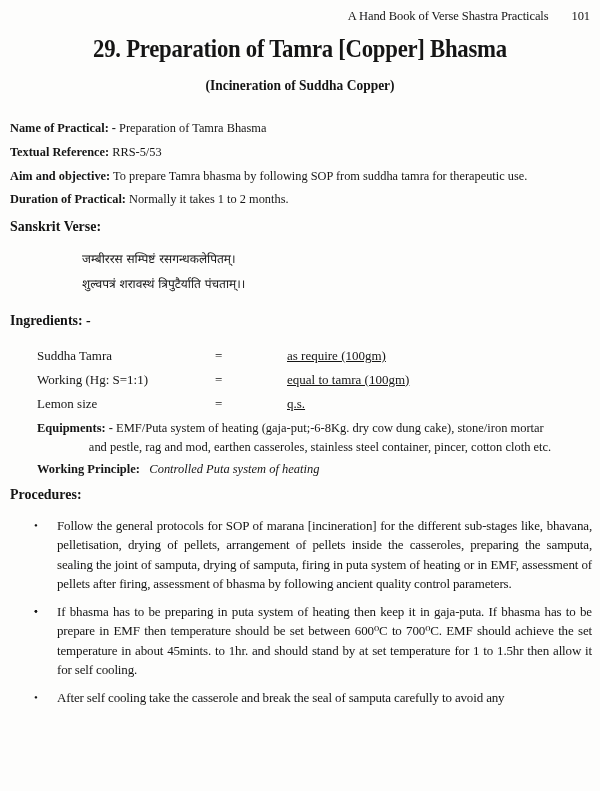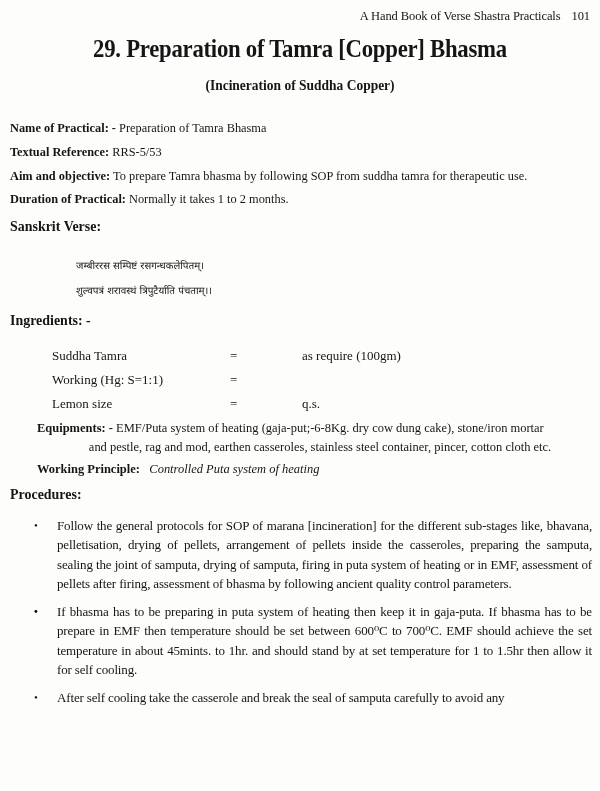--- a/index.html
+++ b/index.html
@@ -7,52 +7,51 @@
     width: 600px; height: 791px; overflow: hidden;
     background: #fdfdfc;
     color: #151515;
     font-family: "Liberation Serif", "DejaVu Serif", serif;
     position: relative;
   }
   .running-header {
     position: absolute; top: 9px; right: 10px;
     font-size: 12.5px; letter-spacing: -0.1px;
   }
-  .running-header .page-num { margin-left: 8px; }
+  .running-header .page-num { margin-left: 20px; }
   .chapter-title {
     position: absolute; top: 35px; left: 0; width: 600px;
     text-align: center; font-weight: bold; font-size: 24.5px;
     letter-spacing: -0.3px; transform: scaleX(0.93); transform-origin: 300px 0;
   }
   .chapter-subtitle {
     position: absolute; top: 77px; left: 0; width: 600px;
     text-align: center; font-weight: bold; font-size: 14.5px;
     transform: scaleX(0.93); transform-origin: 300px 0;
   }
   .field {
     position: absolute; left: 10px; font-size: 13px; white-space: nowrap;
     transform: scaleX(0.95); transform-origin: 0 0;
   }
   .field b { font-weight: bold; }
   .section-head {
     position: absolute; left: 10px; font-weight: bold; font-size: 15px;
     transform: scaleX(0.93); transform-origin: 0 0;
   }
   .verse {
-    position: absolute; left: 76px; font-family: "DejaVu Sans", sans-serif;
-    font-size: 10px;
-    margin-top: 8px;
+    position: absolute; left: 82px; font-family: "DejaVu Sans", sans-serif;
+    font-size: 12px;
   }
   .ing-row {
     position: absolute; left: 37px; font-size: 13px; width: 540px; height: 18px;
   }
-  .ing-row span { position: absolute; top: 0; white-space: nowrap; margin-left: 15px; }
+  .ing-row span { position: absolute; top: 0; white-space: nowrap; }
   .ing-name { left: 0; }
   .ing-eq { left: 178px; }
-  .ing-qty { left: 250px; }
+  .ing-qty { left: 250px; text-decoration: underline; }
   .para {
     position: absolute; left: 37px; width: 560px; font-size: 13px; line-height: 19px;
     transform: scaleX(0.96); transform-origin: 0 0;
   }
   .para .indent { padding-left: 54px; display: block; }
   .italic { font-style: italic; }
   .proc-list {
     position: absolute; left: 26px; top: 516px; width: 566px;
     margin: 0; padding: 0; list-style: none;
   }
@@ -96,20 +95,21 @@
 <div class="section-head" style="top:312px">Ingredients: -</div>
 
 <div class="ing-row" style="top:348px">
   <span class="ing-name">Suddha Tamra</span>
   <span class="ing-eq">=</span>
   <span class="ing-qty">as require (100gm)</span>
 </div>
 <div class="ing-row" style="top:372px">
   <span class="ing-name">Working (Hg: S=1:1)</span>
   <span class="ing-eq">=</span>
+  <span class="ing-qty">equal to tamra  (100gm)</span>
 </div>
 <div class="ing-row" style="top:396px">
   <span class="ing-name">Lemon size</span>
   <span class="ing-eq">=</span>
   <span class="ing-qty">q.s.</span>
 </div>
 
 <div class="para" style="top:418px">
   <span><b>Equipments: -</b><span> EMF/Puta system of heating (gaja-put;-6-8Kg. dry cow dung cake), stone/iron mortar</span></span>
   <span class="indent">and pestle, rag and mod, earthen casseroles, stainless steel container, pincer, cotton cloth etc.</span>

